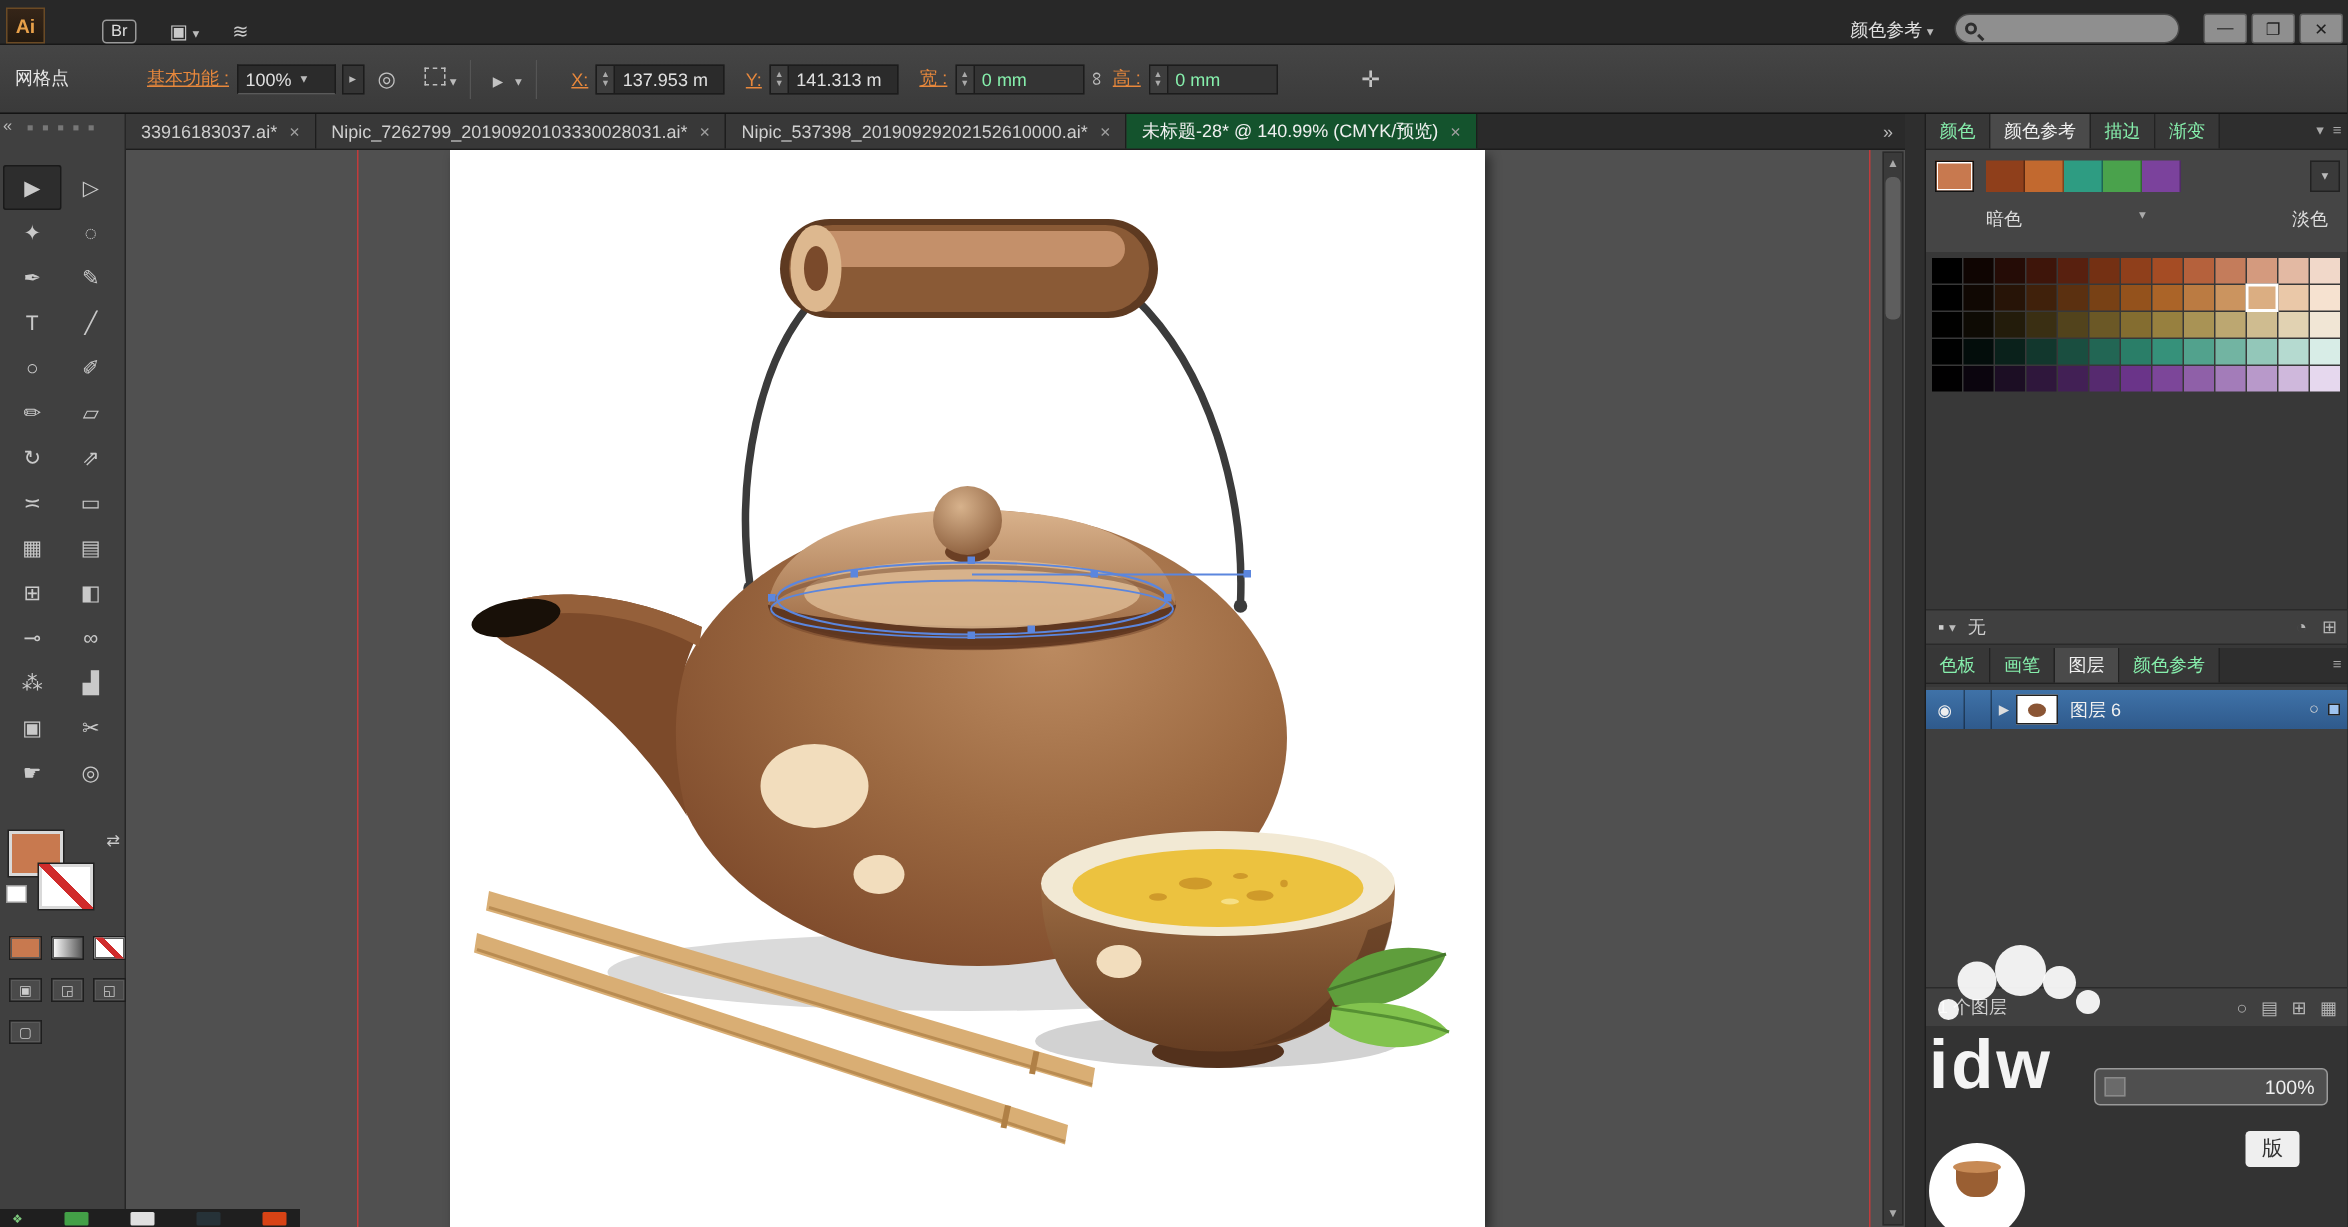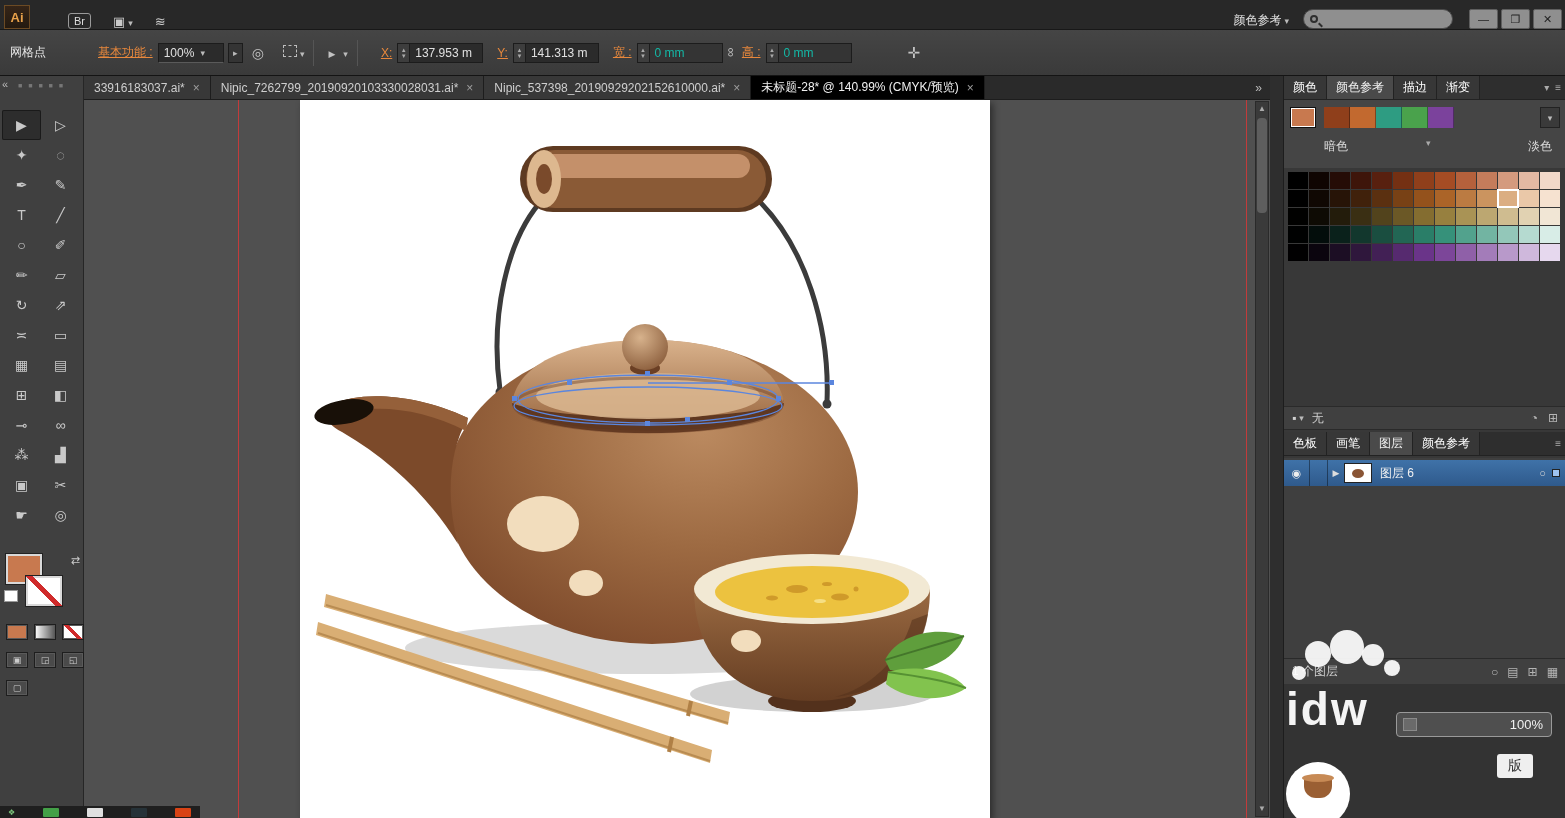--- a/index.html
+++ b/index.html
@@ -25,21 +25,21 @@
 
   
   #controlbar { position:absolute; left:0; top:30px; width:1565px; height:46px; background:linear-gradient(#454545,#3a3a3a); border-bottom:1px solid #141414; display:flex; align-items:center; font-size:12px; padding-left:10px; }
   .cb-label { color:#e6e6e6; margin-right:6px; }
   .cb-link { color:#e8883c; text-decoration:underline; margin:0 5px 0 14px; white-space:nowrap; }
   .fld { background:#2b2b2b; border:1px solid #1c1c1c; border-bottom-color:#5a5a5a; color:#e0e0e0; height:20px; display:flex; align-items:center; padding:0 5px; }
   .fld .mini-caret { margin-left:6px; }
   .spinfld { display:flex; align-items:stretch; height:20px; border:1px solid #1c1c1c; background:#2b2b2b; }
   .spinner { width:12px; background:#3d3d3d; border-right:1px solid #1c1c1c; display:flex; flex-direction:column; align-items:center; justify-content:center; color:#aaa; font-size:6px; line-height:6px; }
   .spinval { display:flex; align-items:center; padding:0 5px; color:#e0e0e0; min-width:72px; }
-  .spinfld.disabled .spinval { color:#14b8a6; }
+  .spinfld.disabled .spinval { color:#86efac; }
   .spinfld.disabled { background:#343434; }
   .cb-sep { width:1px; height:26px; background:#262626; border-right:1px solid #555; margin:0 9px; }
   .cb-icon { color:#c2c2c2; font-size:14px; margin:0 5px; }
   .cb-btn { width:15px; height:20px; background:#343434; border:1px solid #1c1c1c; color:#bbb; font-size:9px; display:grid; place-items:center; margin:0 4px; }
   .dashed-sq { width:14px; height:12px; border:1px dashed #bdbdbd; display:inline-block; }
   .chain { display:inline-block; transform:rotate(90deg); color:#bbb; font-size:13px; margin:0 4px; }
 
   
   #toolpanel { position:absolute; left:0; top:76px; width:84px; height:742px; background:#404040; border-right:1px solid #262626; }
   #tool-collapse { position:absolute; left:2px; top:2px; color:#bbb; font-size:11px; }
@@ -57,37 +57,37 @@
   .mini-row { position:absolute; left:6px; display:flex; gap:6px; }
   .mini-btn { width:22px; height:16px; border:1px solid #1e1e1e; box-shadow:inset 0 0 0 1px #5a5a5a; }
   .mini-grad { background:linear-gradient(90deg,#fff,#555); }
   .mini-none { position:relative; background:#fff; }
   .mini-none::after { content:""; position:absolute; inset:0; background:linear-gradient(45deg,transparent 42%,#d02b2b 42%,#d02b2b 58%,transparent 58%); }
   .mini-dark { background:#4a4a4a; display:grid; place-items:center; color:#ccc; font-size:9px; }
 
   
   #tabbar { position:absolute; left:84px; top:76px; width:1186px; height:24px; background:#2a2a2a; display:flex; align-items:stretch; border-bottom:1px solid #1d1d1d; }
   .doctab { display:flex; align-items:center; gap:8px; padding:0 10px; font-size:12px; color:#cfcfcf; background:#383838; border-right:1px solid #1d1d1d; white-space:nowrap; overflow:hidden; }
-  .doctab.active { background:#000000; color:#f0f0f0; }
+  .doctab.active { background:#14532d; color:#f0f0f0; }
   .doctab-close { color:#9d9d9d; font-size:12px; }
   #tab-overflow { margin-left:auto; padding:0 8px; display:flex; align-items:center; color:#bbb; font-size:12px; }
 
   
   #canvas { position:absolute; left:84px; top:100px; width:1186px; height:718px; background:#505050; overflow:hidden; }
   .red-guide { position:absolute; top:0; width:1px; height:718px; background:#c23b3b; }
   #artboard { position:absolute; left:216px; top:0; width:690px; height:718px; background:#ffffff; box-shadow:3px 3px 7px rgba(0,0,0,.45); }
   #vscroll { position:absolute; right:1px; top:1px; width:14px; height:716px; background:#3a3a3a; border:1px solid #2a2a2a; display:flex; flex-direction:column; align-items:center; }
   #vscroll .arr { color:#aaa; font-size:8px; line-height:14px; }
   #vscroll .thumb { width:10px; height:95px; background:#5e5e5e; border-radius:4px; margin-top:2px; }
   #vscroll .spacer { flex:1; }
 
   
   #rightpanel { position:absolute; left:1283px; top:76px; width:282px; height:742px; background:#383838; border-left:1px solid #1d1d1d; font-size:12px; }
   .ptabs { position:absolute; left:0; width:282px; height:24px; background:#2e2e2e; display:flex; align-items:stretch; border-bottom:1px solid #222; }
-  .ptab { padding:0 9px; display:flex; align-items:center; color:#ffffff; border-right:1px solid #222; background:#373737; white-space:nowrap; }
+  .ptab { padding:0 9px; display:flex; align-items:center; color:#86efac; border-right:1px solid #222; background:#373737; white-space:nowrap; }
   .ptab.active { background:#4a4a4a; color:#f0f0f0; }
   .ptab-icons { margin-left:auto; display:flex; align-items:center; gap:6px; padding-right:5px; color:#aaa; font-size:10px; }
   #guide-section { position:absolute; left:0; top:24px; width:282px; height:68px; background:#454545; }
   #current-swatch { position:absolute; left:6px; top:7px; width:26px; height:21px; border:1px solid #111; box-shadow:inset 0 0 0 1px #fff; }
   #harmony { position:absolute; left:40px; top:7px; display:flex; }
   .hseg { width:26px; height:21px; border-right:1px solid rgba(0,0,0,.35); }
   #harmony-drop { position:absolute; right:6px; top:7px; width:20px; height:21px; background:#3a3a3a; border:1px solid #222; display:grid; place-items:center; color:#bbb; font-size:9px; }
   #shade-row { position:absolute; left:0; top:38px; width:282px; height:22px; color:#ddd; }
   #shade-row .dk { position:absolute; left:40px; }
   #shade-row .dd { position:absolute; left:142px; font-size:9px; color:#aaa; }

